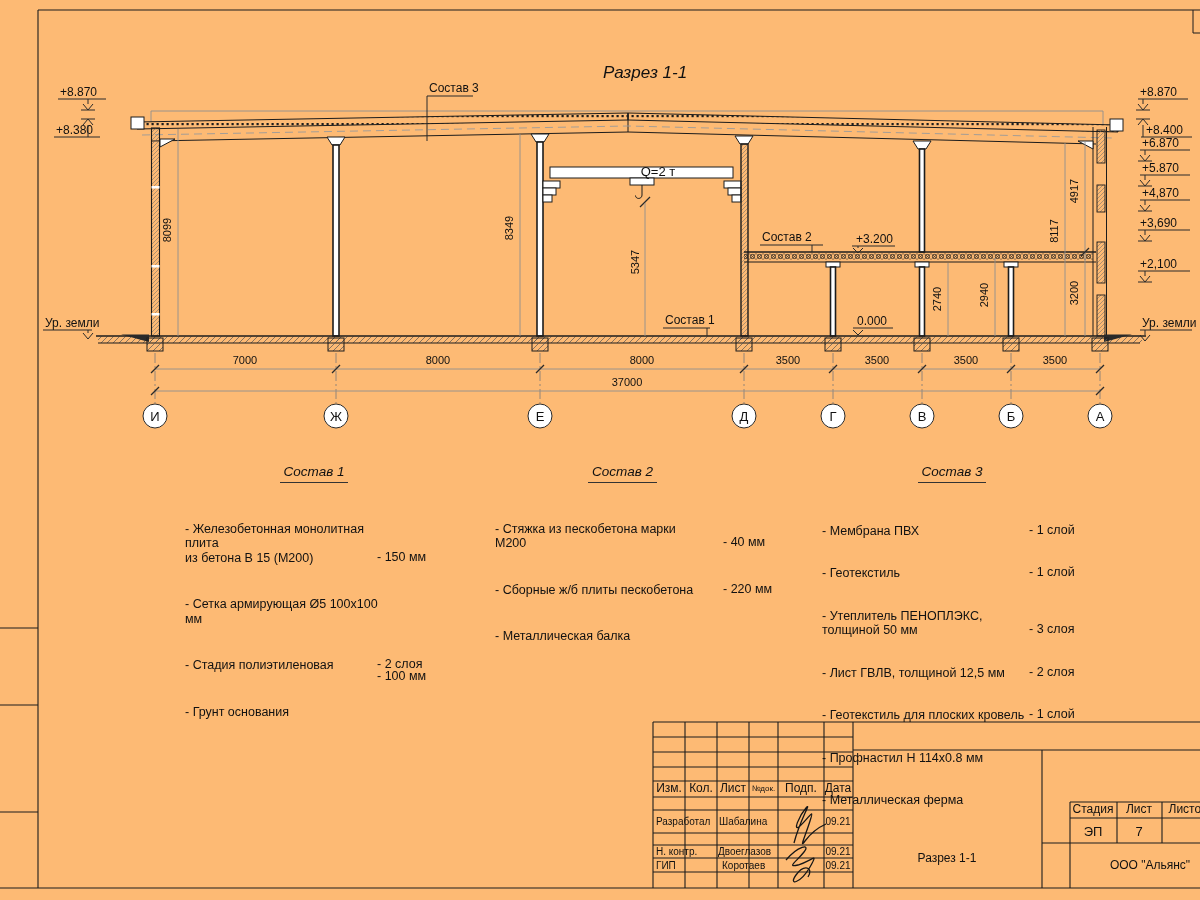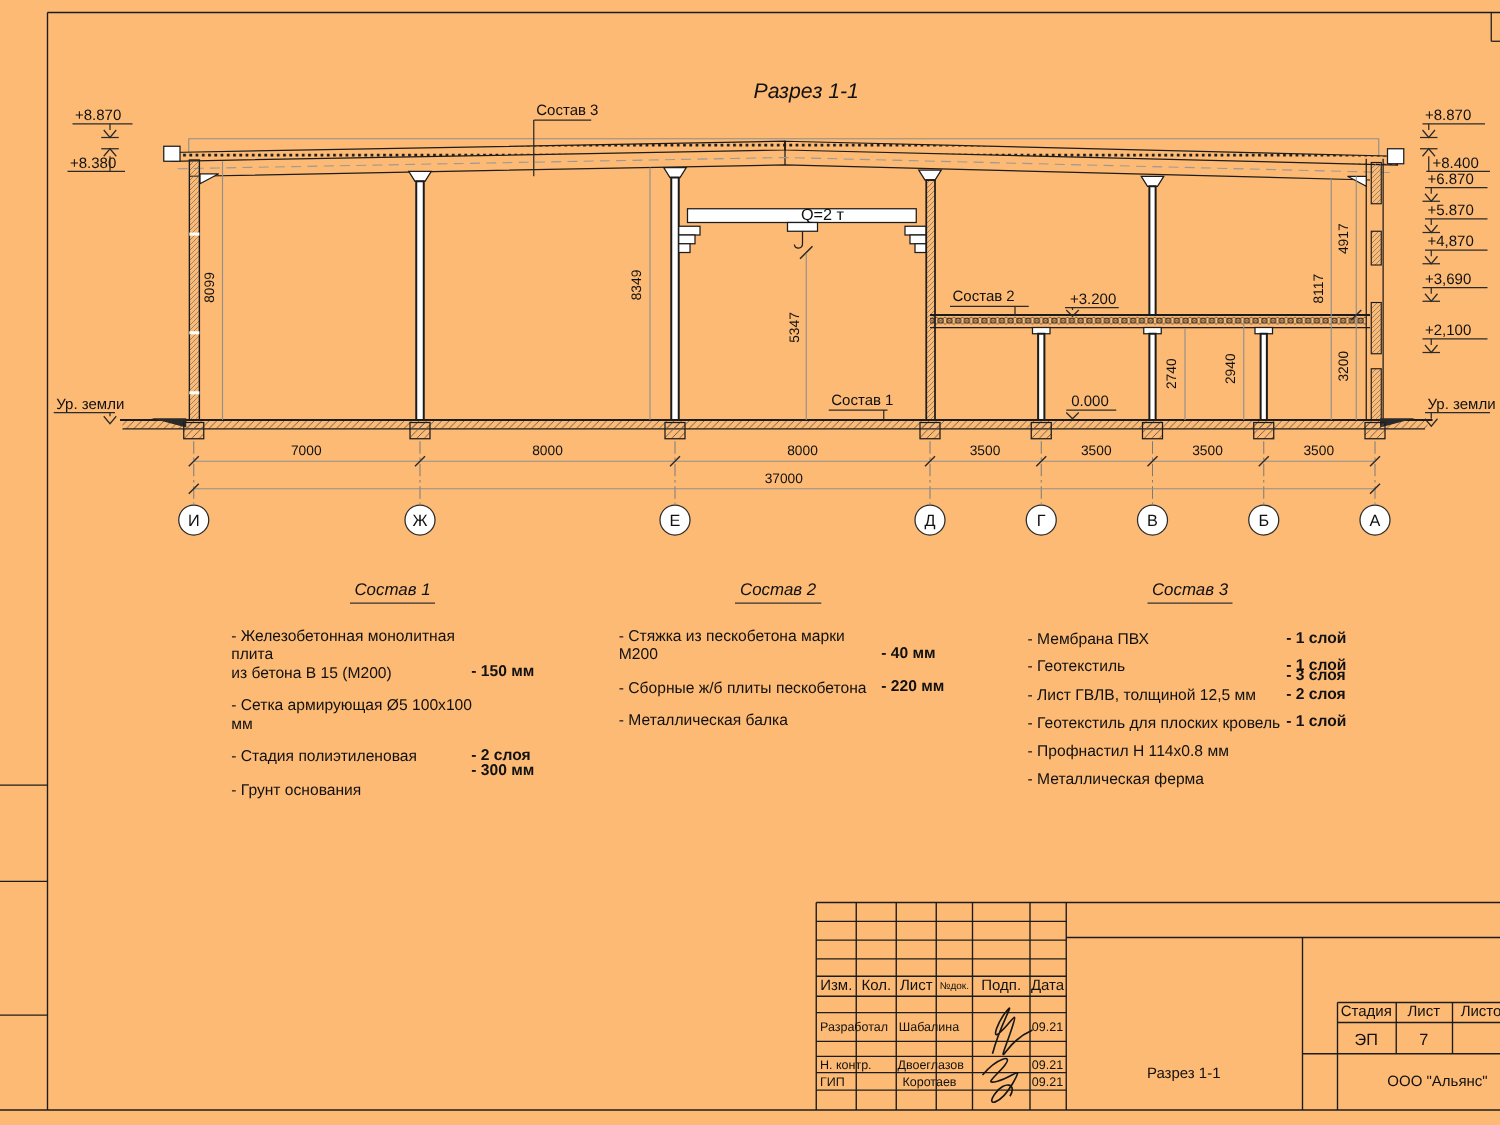--- a/index.html
+++ b/index.html
@@ -19,23 +19,23 @@
   .whitefill{fill:#fff;}
   .blk{fill:#2a2a2a;stroke:none;}
   .tb{stroke:#1c1c1c;stroke-width:1.1;fill:none;}
   .sig{stroke:#161616;stroke-width:1.3;fill:none;}
   
   .sost{position:absolute;font-size:12.5px;line-height:14.5px;color:#111;}
   .sost .stitle{text-align:center;font-style:italic;font-size:13.5px;margin-bottom:0;}
   .sost .stitle span{display:inline-block;border-bottom:1px solid #333;padding:0 4px 2px;}
   .sost .items{margin-top:19px;}
   .sost .row{position:relative;margin-bottom:12px;}
-  .sost .lbl{white-space:pre-line;display:inline-block;max-width:205px;}
-  .sost .val{position:absolute;bottom:1px;white-space:nowrap;font-weight:bold;}
-  #sost1 .val{left:192px;} #sost2 .val{left:210px;} #sost3 .val{left:207px;}
+  .sost .lbl{white-space:pre-line;display:inline-block;max-width:205px;margin-top:20px;}
+  .sost .val{position:absolute;bottom:1px;white-space:nowrap;}
+  #sost1 .val{left:192px;} #sost2 .val{left:228px;} #sost3 .val{left:207px;}
   #sost3 .items{margin-top:21px;} #sost3 .row{margin-bottom:8px;}
 </style>
 </head>
 <body>
 
 <div id="stage">
 <svg width="1200" height="900" viewBox="0 0 1200 900">
   <defs>
     <pattern id="hatch" width="6" height="6" patternUnits="userSpaceOnUse">
       <path d="M0,6 L6,0" stroke="#555" stroke-width="0.7"></path>
@@ -362,39 +362,40 @@
   </g>
 </svg>
 
 <div id="sost1" class="sost" style="left:185px;top:465px;width:258px;">
   <div class="stitle"><span>Состав 1</span></div>
   <div class="items">
     <div class="row"><span class="lbl">- Железобетонная  монолитная плита
 из бетона В 15 (М200)</span><span class="val">- 150 мм</span></div>
     <div class="row"><span class="lbl">- Сетка армирующая Ø5 100х100 мм</span><span class="val"></span></div>
     <div class="row"><span class="lbl">- Стадия полиэтиленовая</span><span class="val">-  2 слоя</span></div>
-    <div class="row"><span class="val">- 300 мм</span></div>
+    <div class="row"><span class="val">- 100 мм</span></div>
     <div class="row"><span class="lbl">- Грунт основания</span><span class="val"></span></div>
   </div>
 </div>
 
 <div id="sost2" class="sost" style="left:495px;top:465px;width:255px;">
   <div class="stitle"><span>Состав 2</span></div>
   <div class="items">
     <div class="row"><span class="lbl">- Стяжка из пескобетона марки М200</span><span class="val">- 40 мм</span></div>
     <div class="row"><span class="lbl">- Сборные ж/б плиты пескобетона</span><span class="val">- 220 мм</span></div>
     <div class="row"><span class="lbl">- Металлическая балка</span><span class="val"></span></div>
   </div>
 </div>
 
 <div id="sost3" class="sost" style="left:822px;top:465px;width:260px;">
   <div class="stitle"><span>Состав 3</span></div>
   <div class="items">
     <div class="row"><span class="lbl">- Мембрана ПВХ</span><span class="val">- 1 слой</span></div>
     <div class="row"><span class="lbl">- Геотекстиль</span><span class="val">- 1 слой</span></div>
-    <div class="row"><span class="val">- 3 слоя</span></div>
+    <div class="row"><span class="lbl">- Утеплитель ПЕНОПЛЭКС,
+толщиной 50 мм</span><span class="val">- 3 слоя</span></div>
     <div class="row"><span class="lbl">- Лист ГВЛВ, толщиной 12,5 мм</span><span class="val">- 2 слоя</span></div>
     <div class="row"><span class="lbl">- Геотекстиль для плоских кровель</span><span class="val">- 1 слой</span></div>
     <div class="row"><span class="lbl">- Профнастил Н 114х0.8 мм</span><span class="val"></span></div>
     <div class="row"><span class="lbl">- Металлическая ферма</span><span class="val"></span></div>
   </div>
 </div>
 </div>
 
 </body></html>

